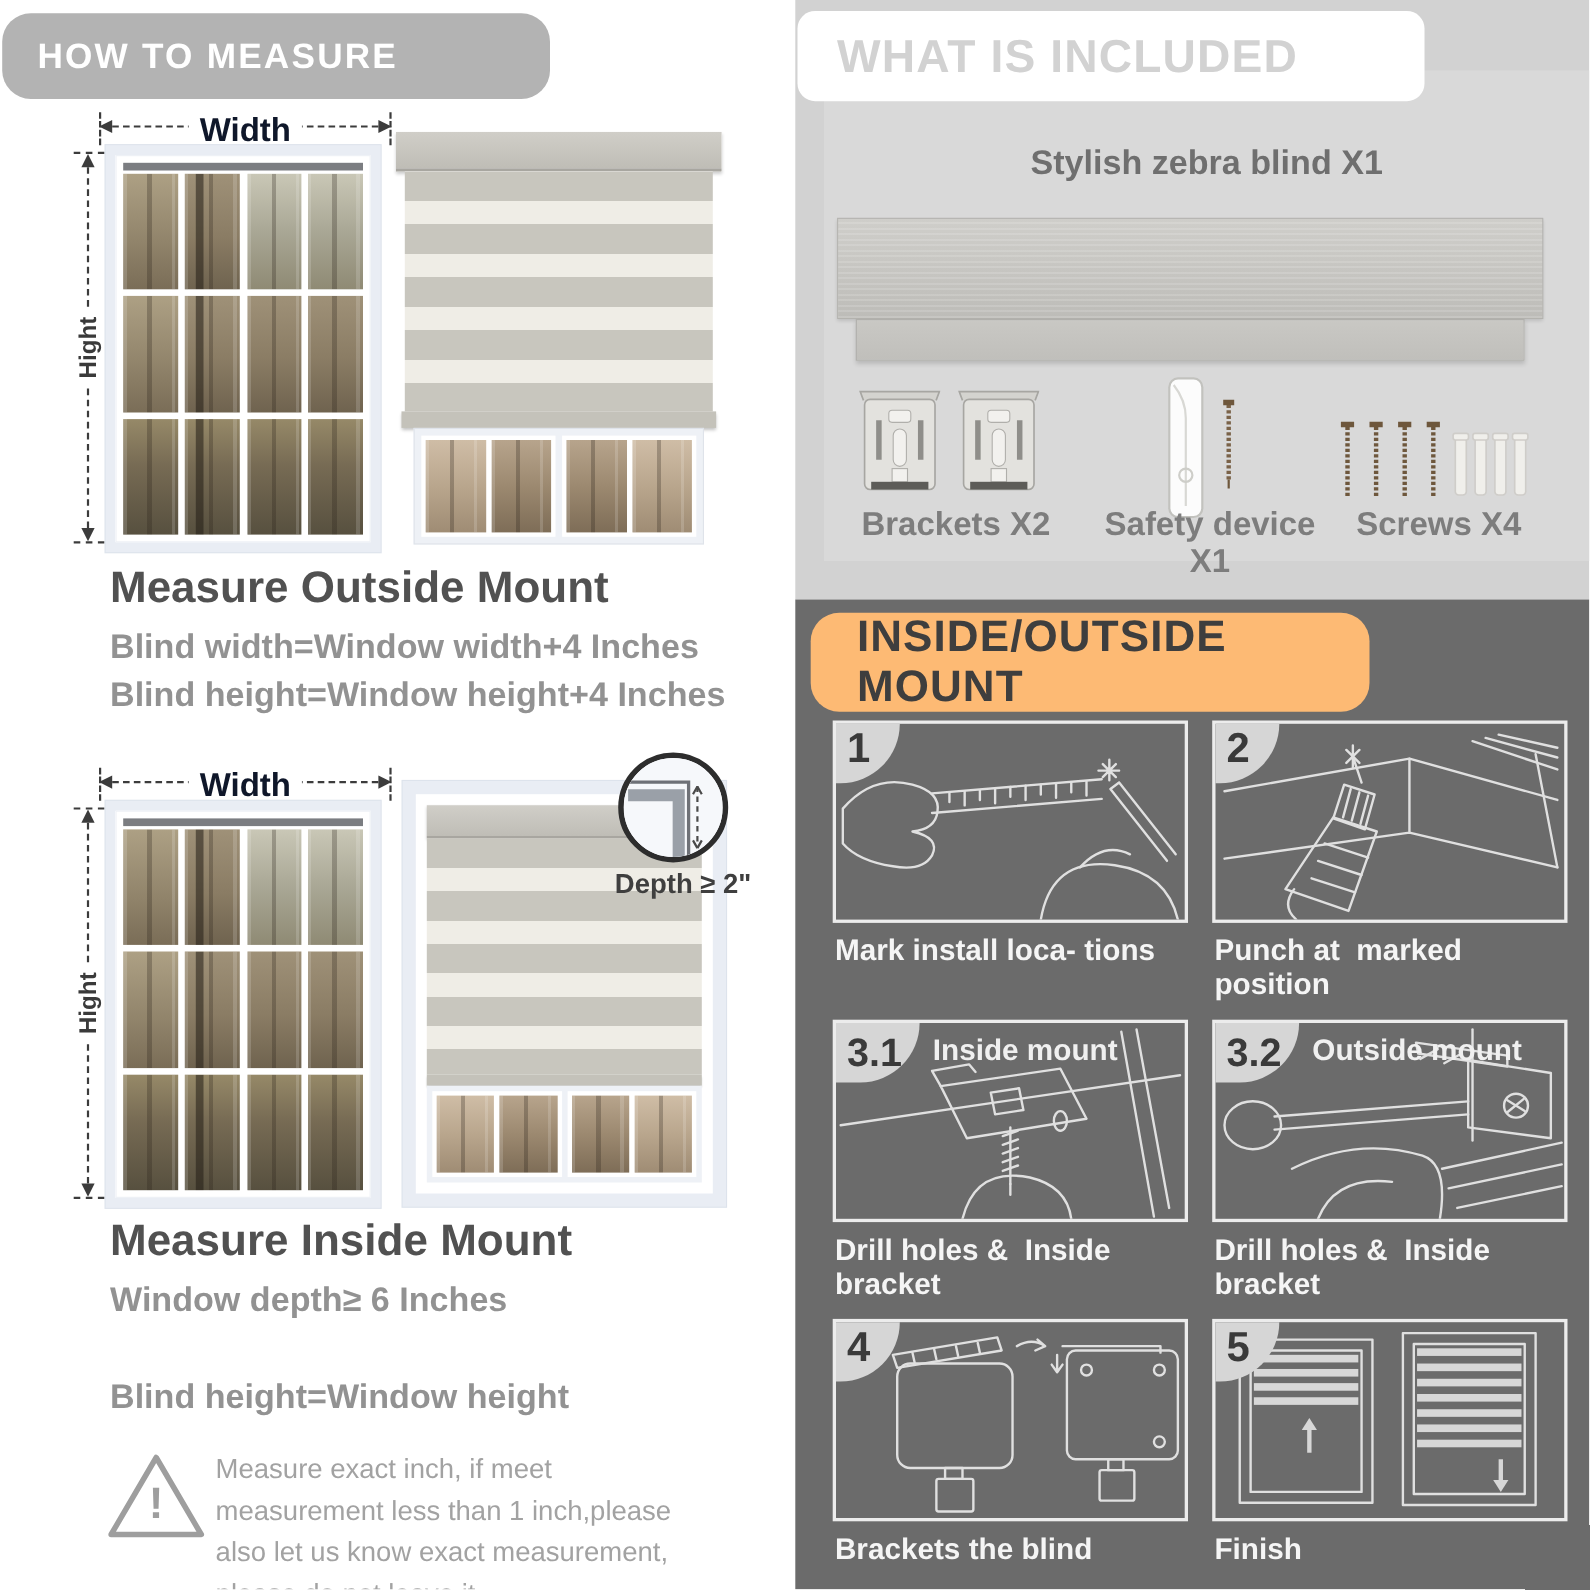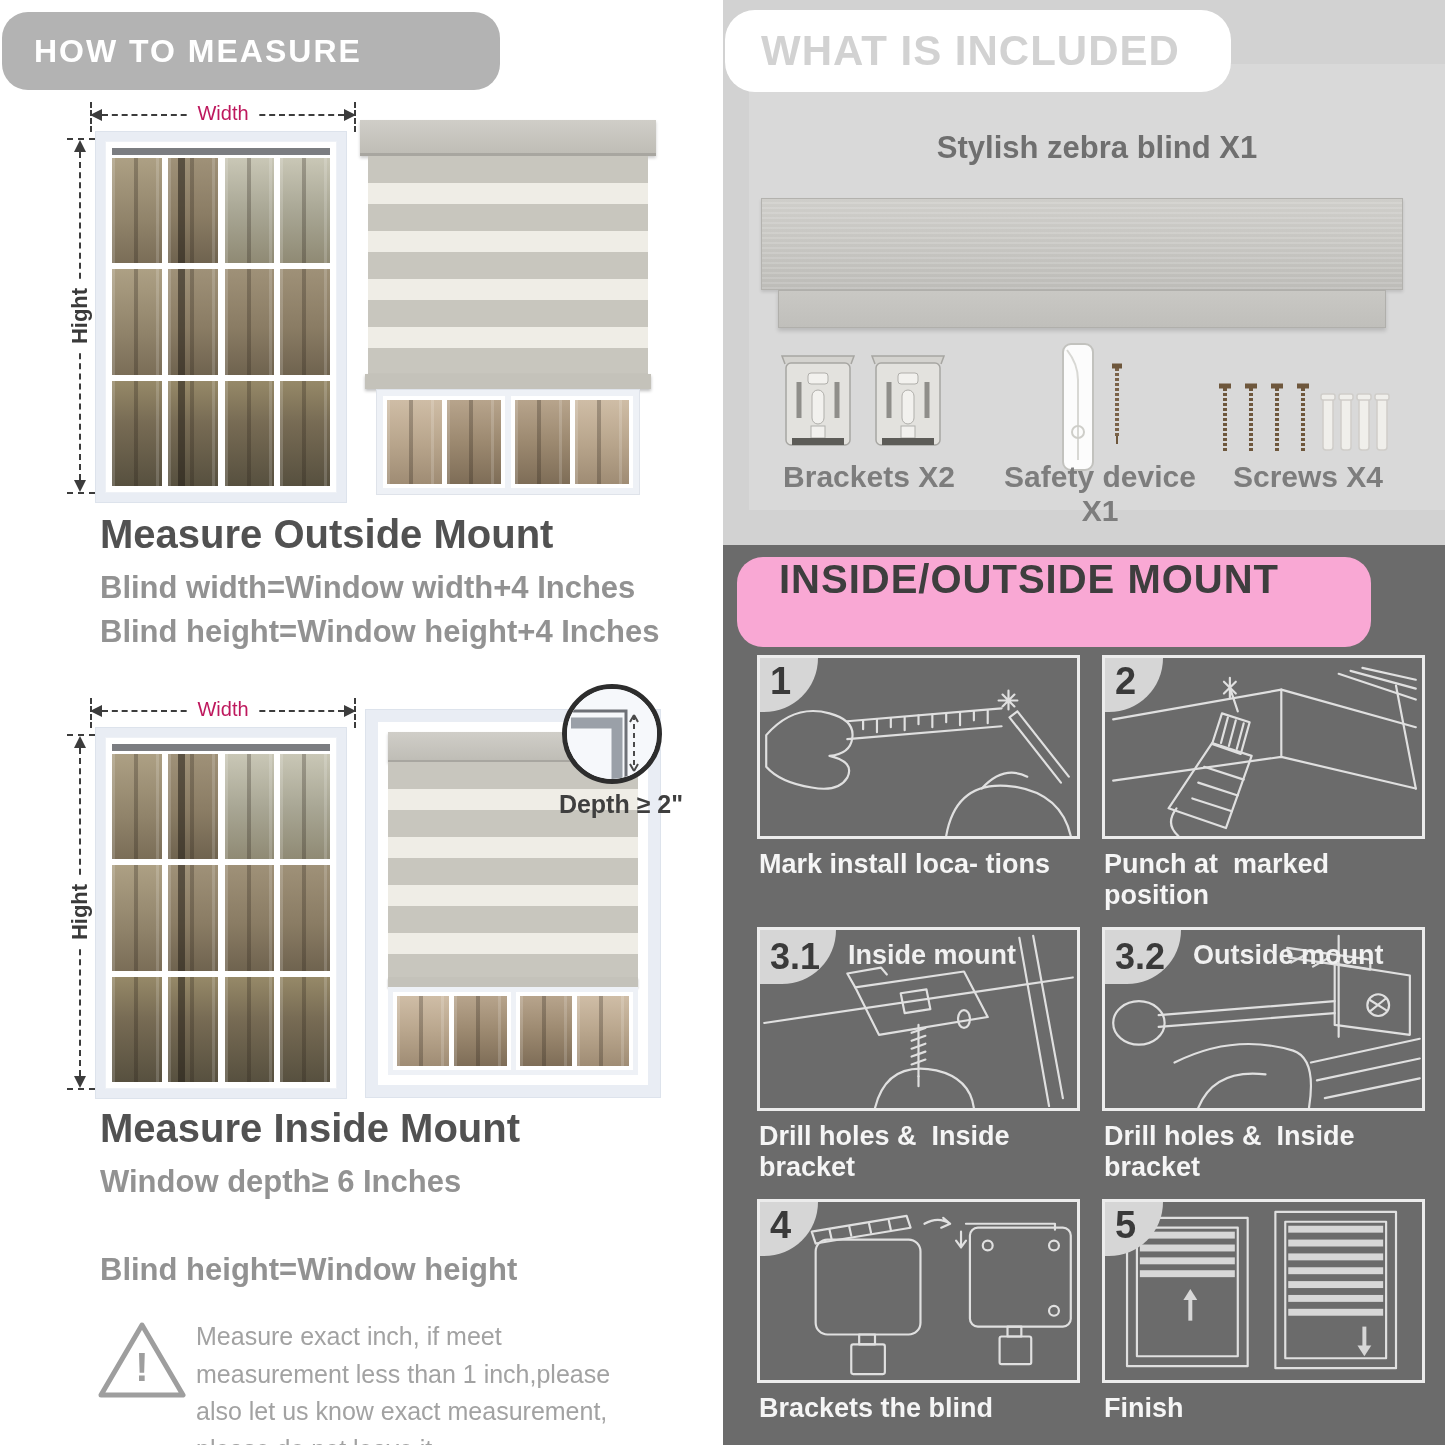--- a/index.html
+++ b/index.html
@@ -20,21 +20,21 @@
 
   
   .dim-w { position:absolute; height:20px; }
   .dim-w .line { position:absolute; left:12px; right:12px; top:8px; border-top:2px dashed #3c3c3c; }
   .dim-w .ah { position:absolute; top:3px; width:0; height:0; border-top:6px solid transparent; border-bottom:6px solid transparent; }
   .dim-w .ah.l { left:0; border-right:12px solid #3c3c3c; }
   .dim-w .ah.r { right:0; border-left:12px solid #3c3c3c; }
   .dim-w .tick { position:absolute; top:-4px; height:30px; border-left:2px dashed #3c3c3c; }
   .dim-w .tick.l { left:0; } .dim-w .tick.r { right:0; }
   .dim-w .lbl { position:absolute; left:50%; top:-4px; transform:translateX(-50%);
-    background:#ffffff; padding:0 10px; font-size:20px; font-weight:normal; color:#be185d; white-space:nowrap; }
+    background:#ffffff; padding:0 10px; font-size:30px; font-weight:bold; color:#0f172a; white-space:nowrap; }
 
   .dim-v { position:absolute; width:20px; }
   .dim-v .line { position:absolute; top:12px; bottom:12px; left:9px; border-left:2px dashed #3c3c3c; }
   .dim-v .ah { position:absolute; left:4px; width:0; height:0; border-left:6px solid transparent; border-right:6px solid transparent; }
   .dim-v .ah.u { top:0; border-bottom:12px solid #3c3c3c; }
   .dim-v .ah.d { bottom:0; border-top:12px solid #3c3c3c; }
   .dim-v .tick { position:absolute; left:-3px; width:28px; border-top:2px dashed #3c3c3c; }
   .dim-v .tick.t { top:-2px; } .dim-v .tick.b { bottom:-2px; }
   .dim-v .lbl { position:absolute; top:50%; left:50%; transform:translate(-50%,-50%) rotate(-90deg);
     background:#ffffff; padding:0 8px; font-size:22px; font-weight:bold; color:#3a3a3a; white-space:nowrap; }
@@ -84,39 +84,39 @@
 
   
   .warn-tri { position:absolute; left:96px; top:1316px; }
   .warn-mark { position:absolute; left:96px; top:1316px; width:92px; height:74px; display:flex;
     align-items:flex-end; justify-content:center; font-size:40px; font-weight:bold; color:#9e9e9e; }
   .warn-text { position:absolute; left:196px; top:1318px; width:450px; font-size:25px; color:#a2a2a2; line-height:1.5; }
 
   
   .right-light { position:absolute; left:723px; top:0; width:722px; height:545px; background:#d2d2d2; }
   .inc-box { position:absolute; left:26px; top:64px; right:0; height:446px; background:#d9d9d9; }
-  .inc-header { position:absolute; left:2px; top:10px; width:506px; height:82px; background:#ffffff;
-    border-radius:30px; display:flex; align-items:center; padding-left:36px; box-sizing:border-box; z-index:2; }
+  .inc-header { position:absolute; left:2px; top:10px; width:570px; height:82px; background:#ffffff;
+    border-radius:16px; display:flex; align-items:center; padding-left:36px; box-sizing:border-box; z-index:2; }
   .inc-header span { color:#d2d2d2; font-size:42px; font-weight:bold; letter-spacing:1px; }
   .inc-title { position:absolute; left:26px; right:0; top:130px; text-align:center;
     font-size:31px; font-weight:bold; color:#6f6f6f; z-index:2; }
   .bar-top { position:absolute; left:38px; top:198px; width:642px; height:92px; z-index:2;
     background:linear-gradient(180deg,#cfceca 0%,#c6c5c1 55%,#bdbcb8 100%); border:1px solid #b3b2ae;
     box-shadow:0 2px 3px rgba(0,0,0,.12); box-sizing:border-box; }
   .bar-top::after { content:""; position:absolute; inset:0;
     background:repeating-linear-gradient(0deg, rgba(255,255,255,.14) 0 2px, rgba(0,0,0,0) 2px 5px); }
   .bar-bottom { position:absolute; left:55px; top:290px; width:608px; height:38px; z-index:2;
     background:linear-gradient(180deg,#c9c8c4,#c0bfbb); border:1px solid #b0afab;
     box-shadow:0 3px 4px rgba(0,0,0,.15); box-sizing:border-box; }
   .hw { position:absolute; z-index:2; }
   .inc-label { position:absolute; font-size:30px; font-weight:bold; color:#7d7d7d; top:460px; text-align:center; z-index:2; }
 
   
   .right-dark { position:absolute; left:723px; top:545px; width:722px; height:900px; background:#6b6b6b; }
-  .mount-header { position:absolute; left:14px; top:12px; width:634px; height:90px; background:#f9a8d4;
+  .mount-header { position:absolute; left:14px; top:12px; width:508px; height:90px; background:#fdba74;
     border-radius:26px; display:flex; padding-left:42px; box-sizing:border-box; }
   .mount-header span { color:#3e3e3e; font-size:40px; font-weight:bold; letter-spacing:1px; }
   .steps { position:absolute; left:34px; top:110px; width:668px;
     display:grid; grid-template-columns:1fr 1fr; column-gap:22px; }
   .step { margin-bottom:16px; }
   .step-frame { position:relative; height:184px; border:3px solid #ececec; box-sizing:border-box; }
   .badge { position:absolute; top:0; left:0; min-width:58px; height:54px; background:#d6d6d6;
     border-radius:0 0 58px 0; color:#3a3a3a; font-weight:bold; font-size:38px;
     display:flex; align-items:flex-start; padding:2px 16px 0 10px; box-sizing:border-box; z-index:2; }
   .badge.sm { font-size:36px; padding-top:6px; }

